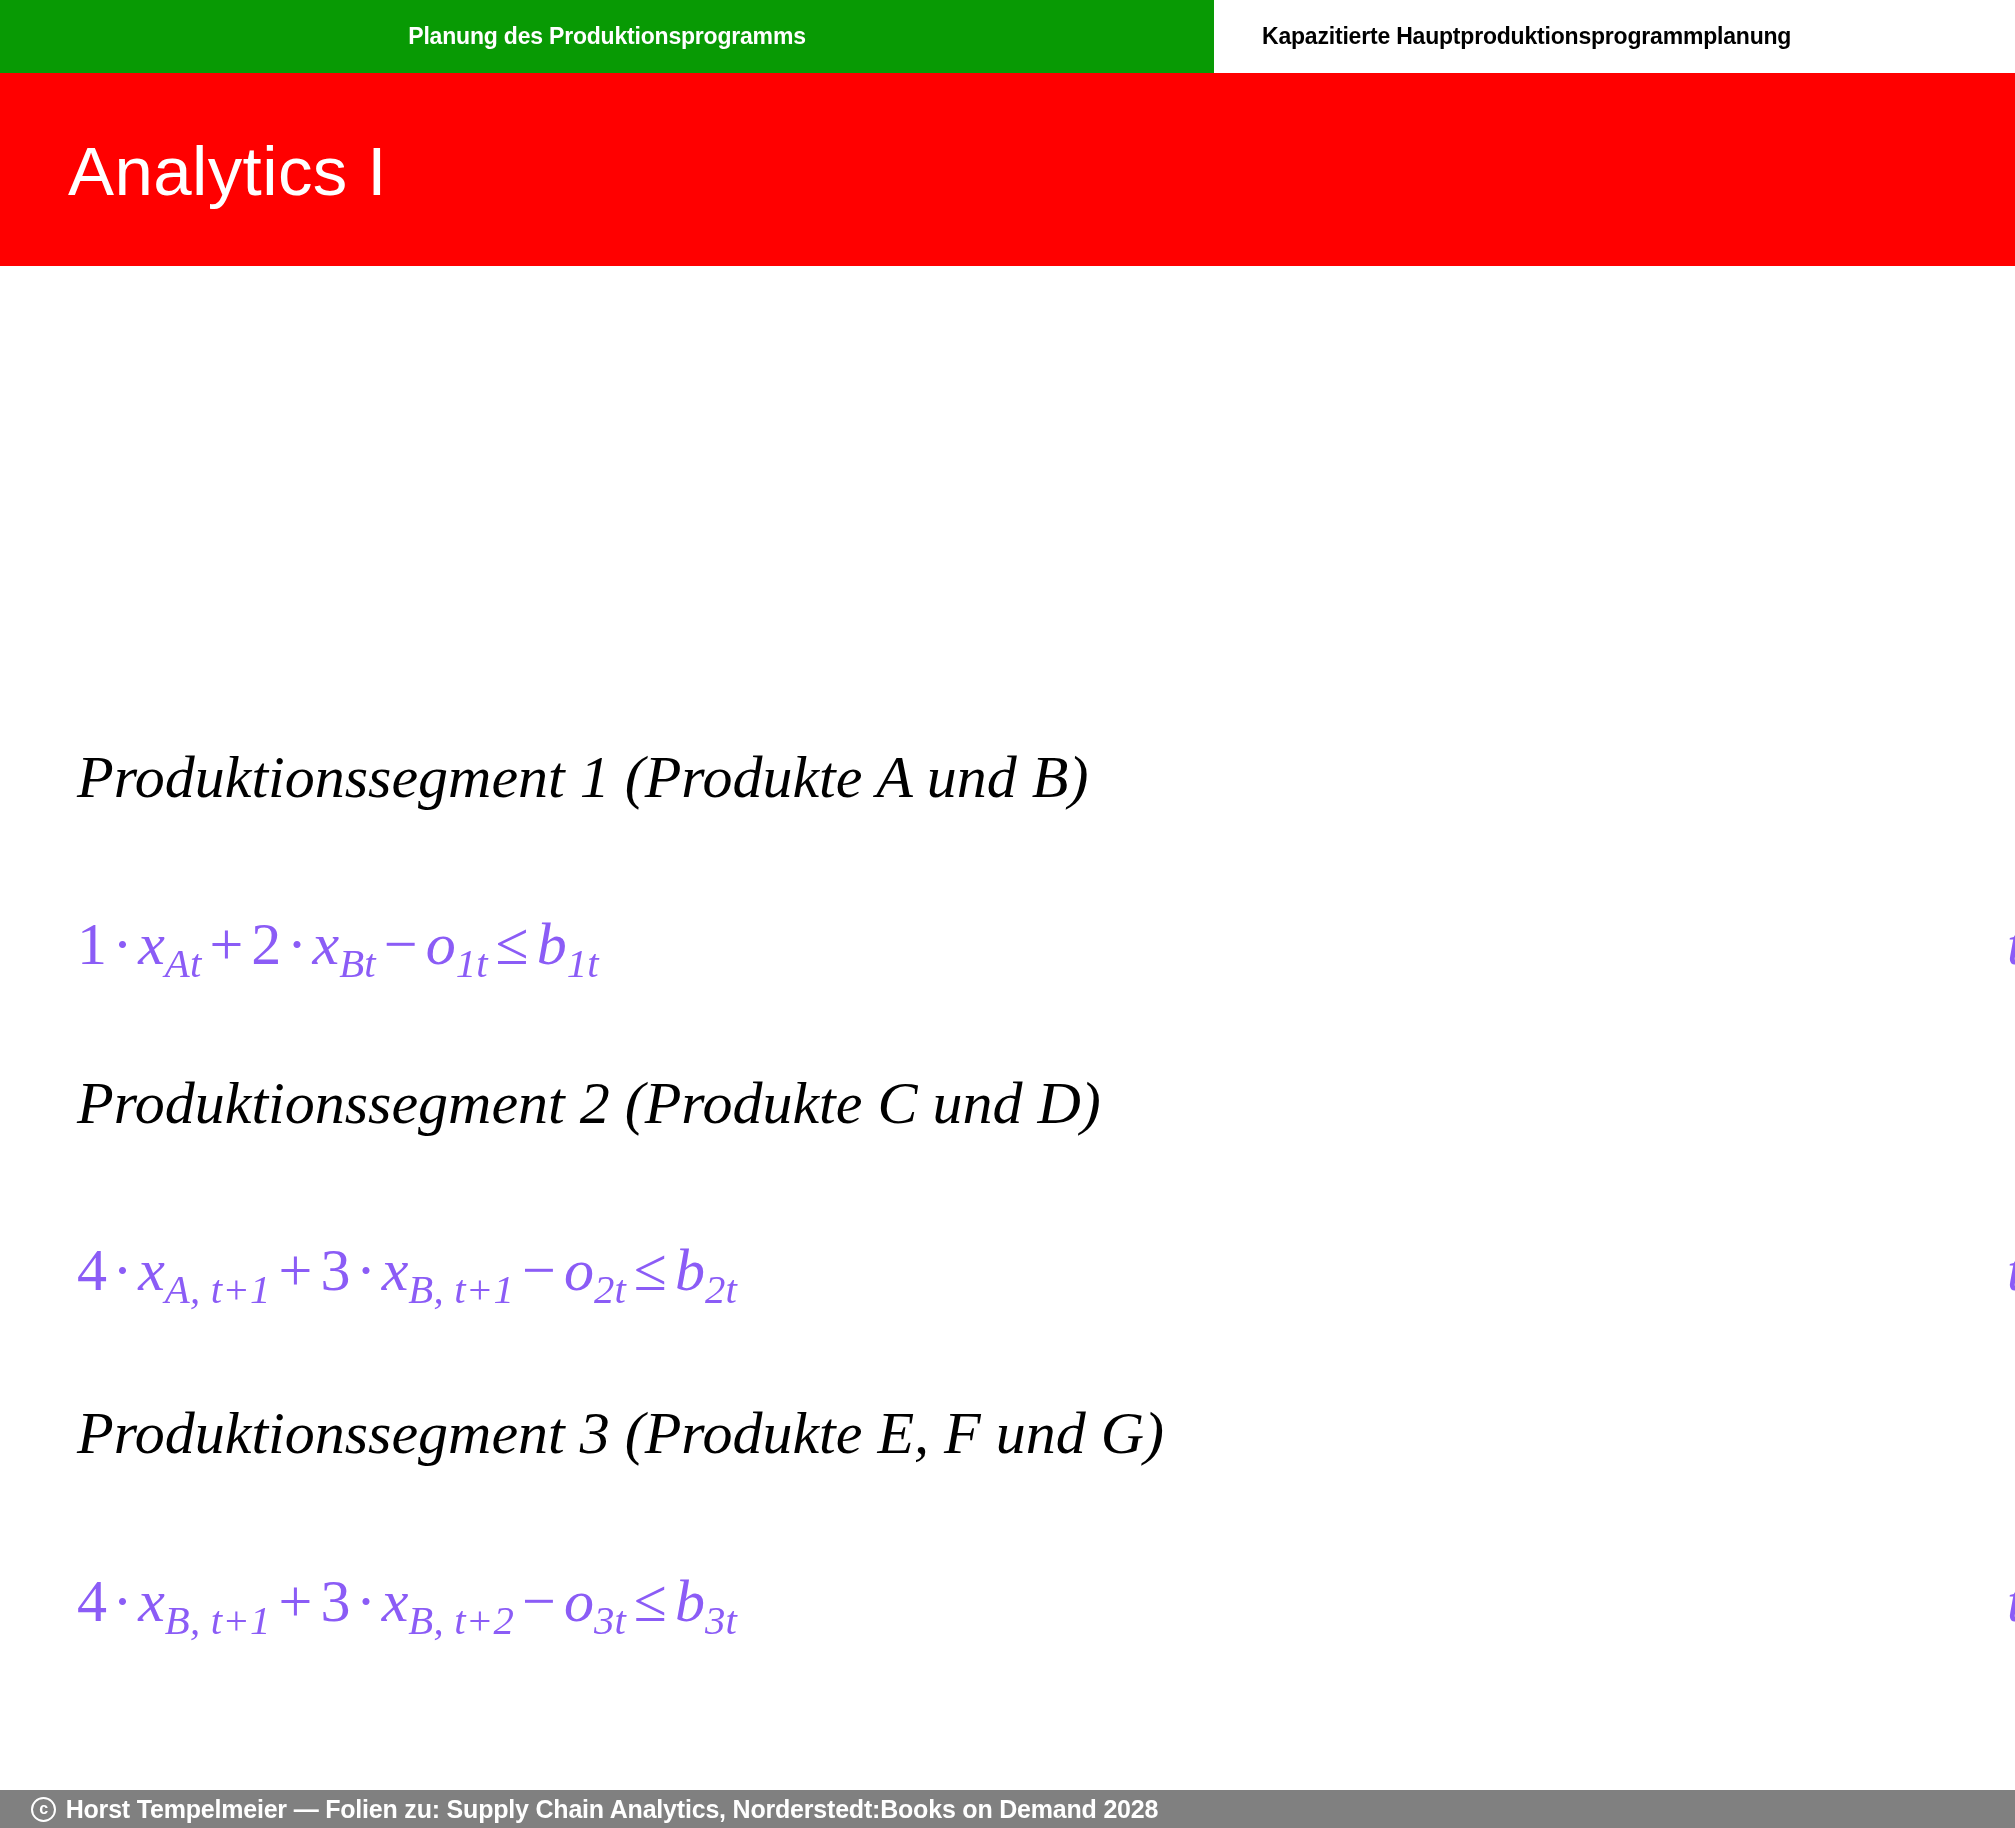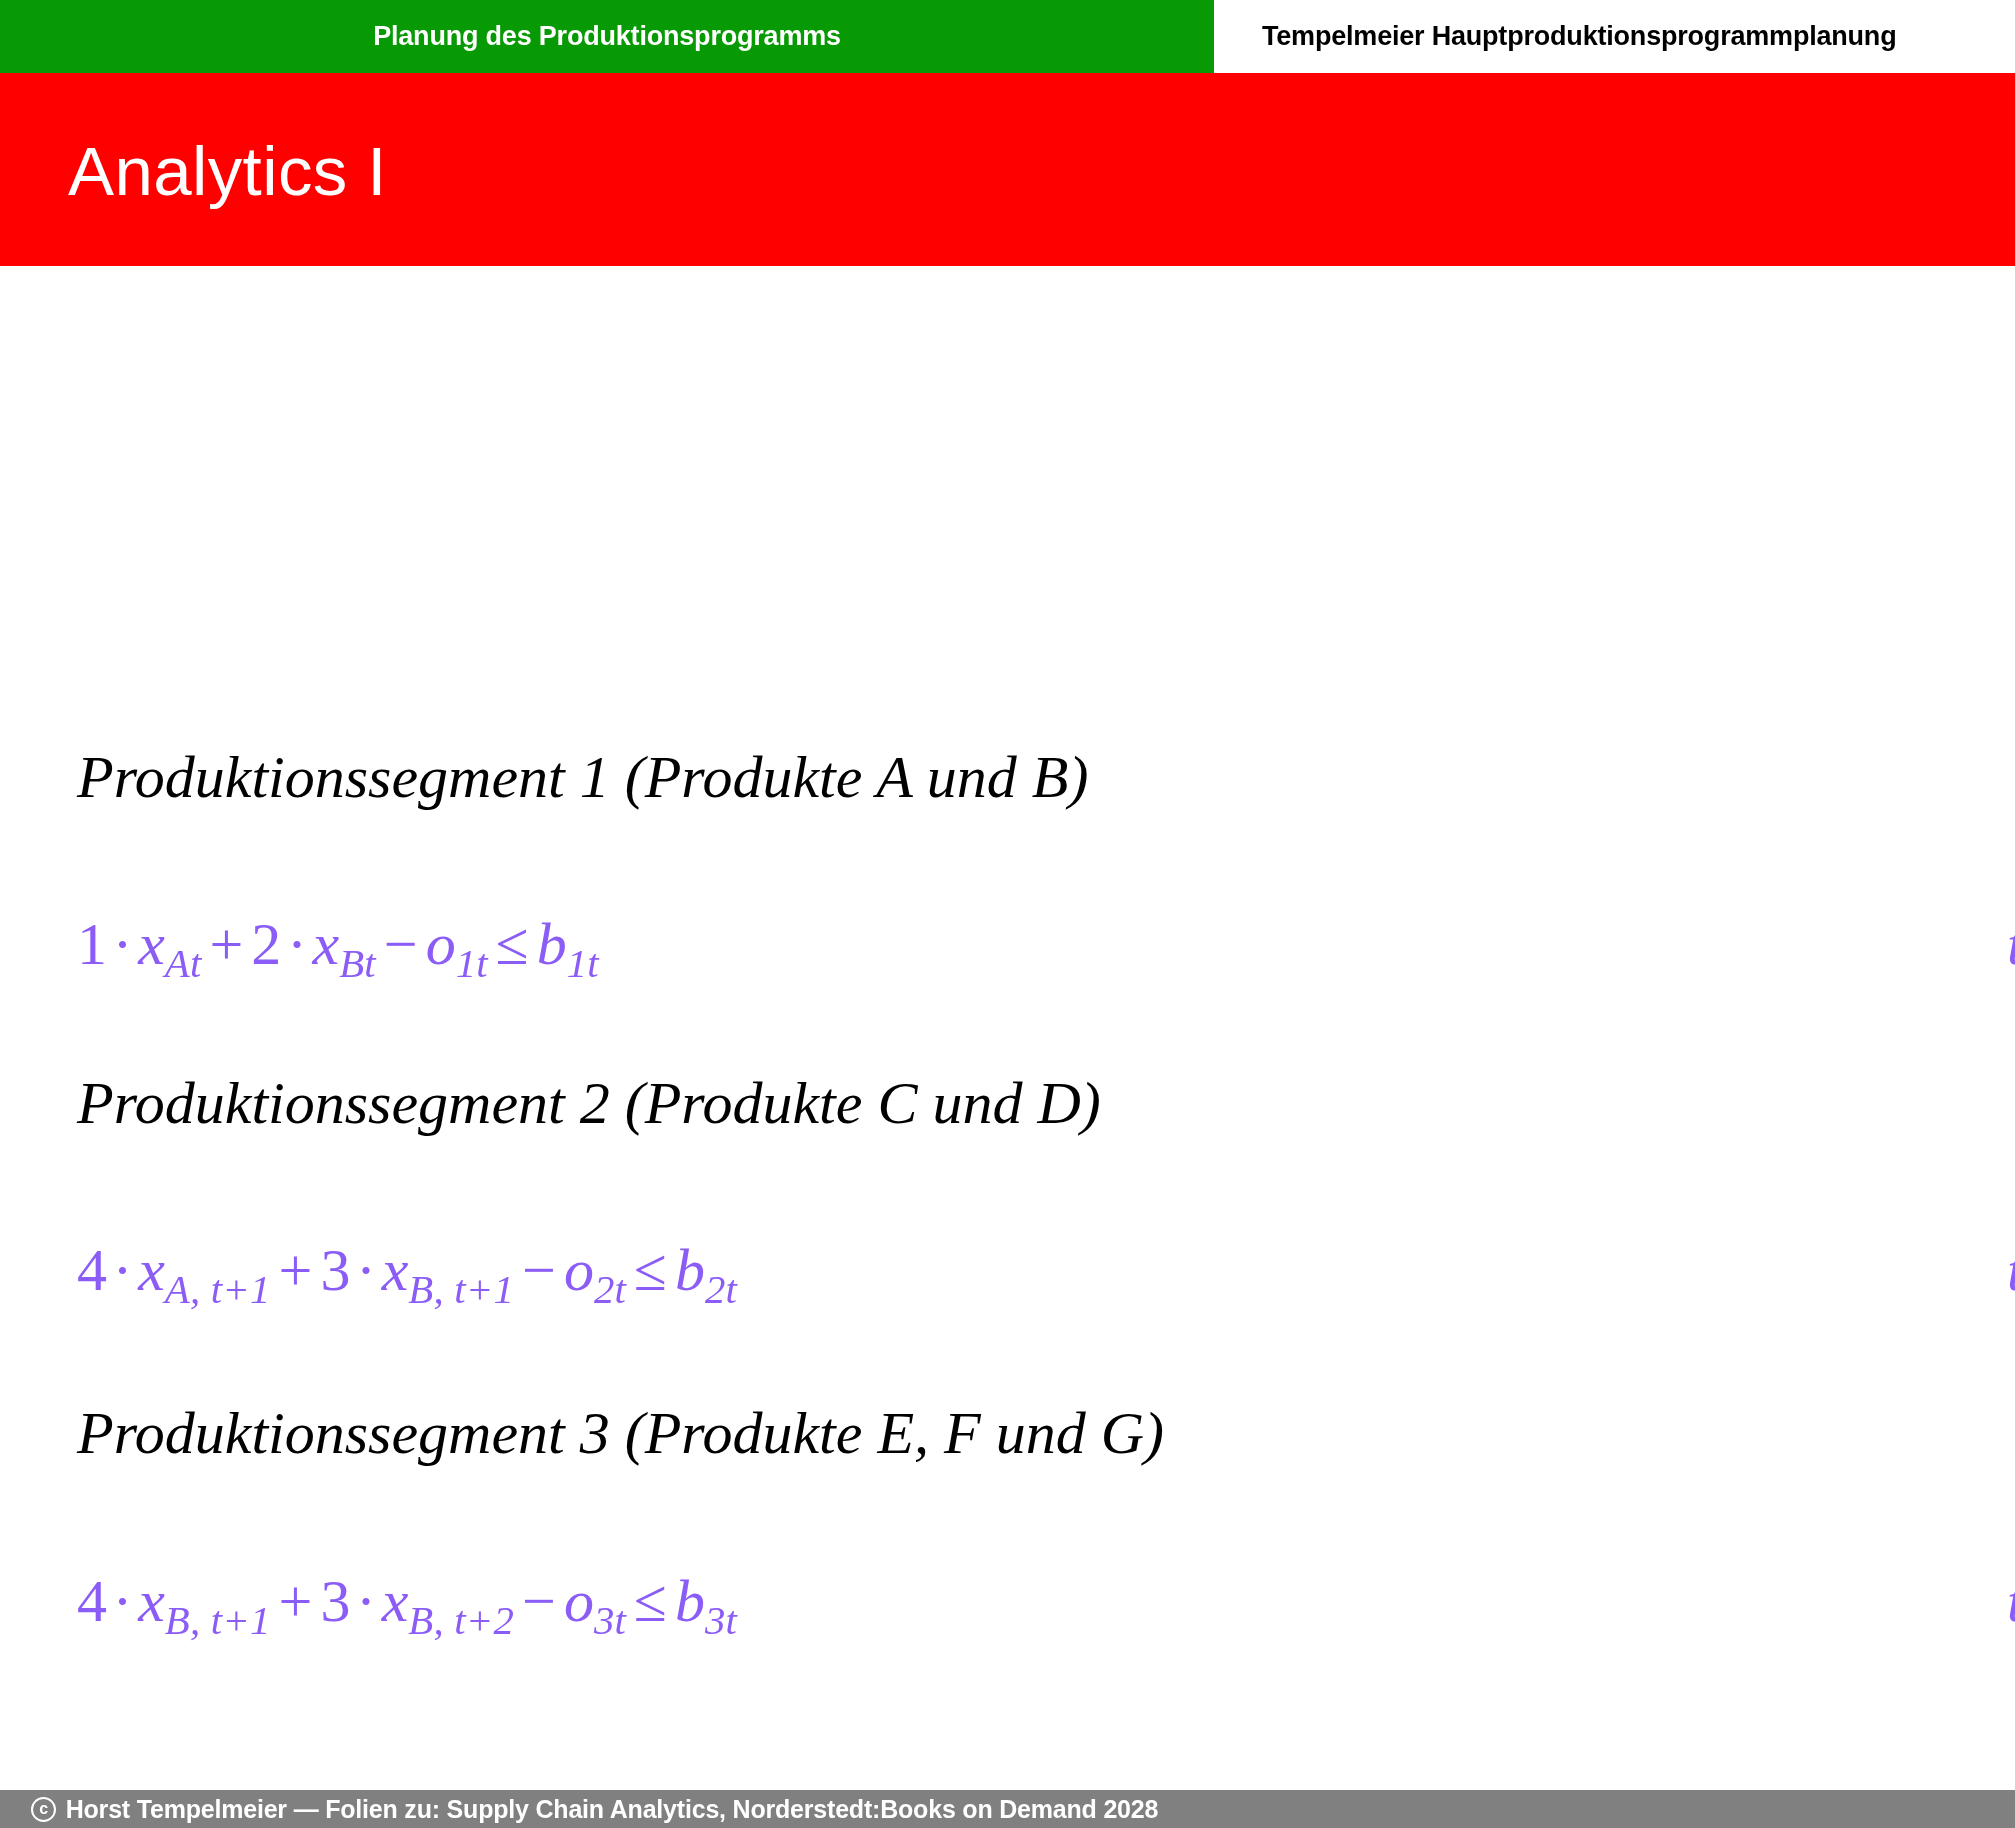--- a/index.html
+++ b/index.html
@@ -25,21 +25,21 @@
     background: #ffffff;
   }
   .headbar-cell {
     height: 73px;
     display: flex;
     align-items: center;
     justify-content: center;
     box-sizing: border-box;
     font-family: "Liberation Sans", sans-serif;
     font-weight: bold;
-    font-size: 27px;
+    font-size: 23px;
     letter-spacing: -0.2px;
     white-space: nowrap;
   }
   .headbar-cell.section {
     width: 1214px;
     background: #089a04;
     color: #ffffff;
   }
   .headbar-cell.subsection {
     width: 1223px;
@@ -177,21 +177,21 @@
   }
 </style>
 </head>
 <body>
 
 <div class="headbar">
   <div class="headbar-cell section">
     <span>Planung des Produktionsprogramms</span>
   </div>
   <div class="headbar-cell subsection">
-    <span>Tempelmeier Hauptproduktionsprogrammplanung</span>
+    <span>Kapazitierte Hauptproduktionsprogrammplanung</span>
   </div>
 </div>
 
 <div class="titlebar">
   <div class="frametitle">Analytics I</div>
 </div>
 
 <div class="body-area">
 
   <div class="block seg-head" id="seg1-head">Produktionssegment 1 (Produkte A und B)</div>

